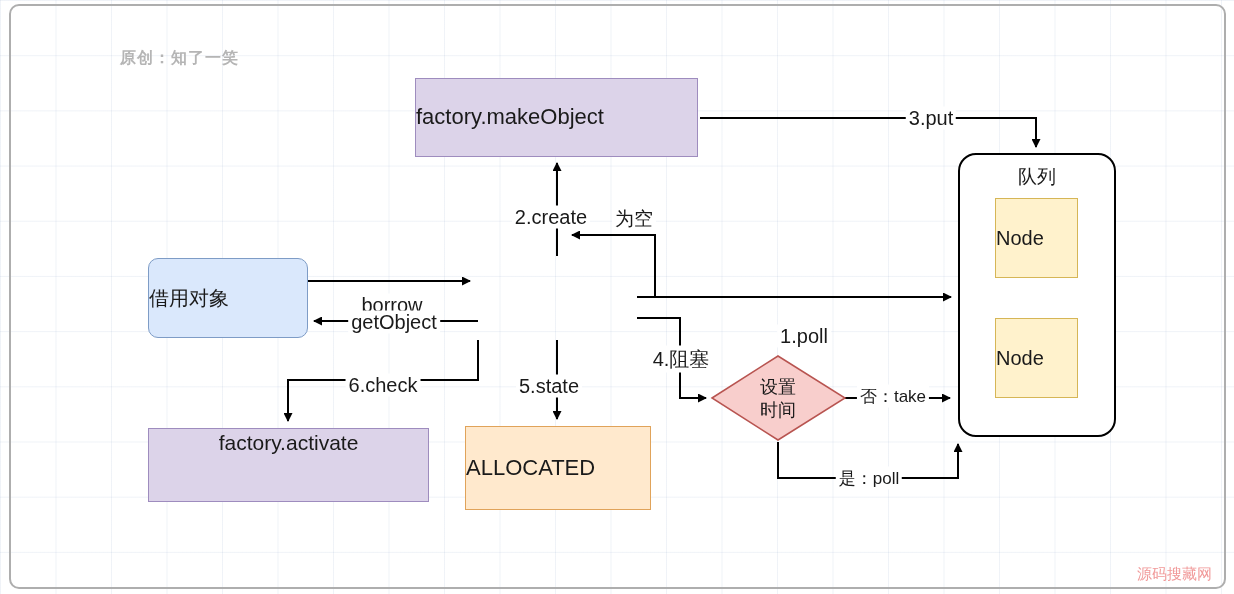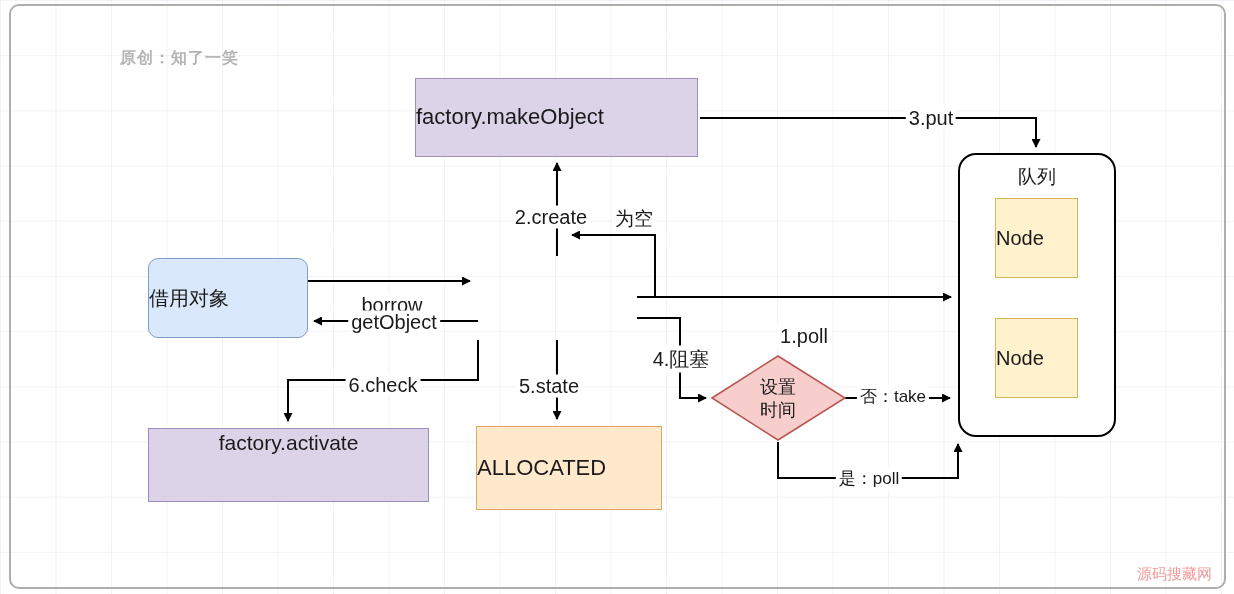--- a/index.html
+++ b/index.html
@@ -93,21 +93,21 @@
 
   <div class="box purple fs22" style="left:415px;top:78px;width:283px;height:79px;">
     <span>factory.makeObject</span>
   </div>
 
   <div class="box blue fs20" style="left:148px;top:258px;width:160px;height:80px;">
     <span>借用对象</span>
   </div>
 
 
-  <div class="box orange fs22" style="left:476px;top:426px;width:186px;height:84px;">
+  <div class="box orange fs22" style="left:465px;top:426px;width:186px;height:84px;">
     <span>ALLOCATED</span>
   </div>
 
   <div class="box purple fs21" style="left:148px;top:428px;width:281px;height:74px;flex-direction:column;">
     <span>factory.activate</span>
   </div>
 
   <div class="queue-container"></div>
   <div class="queue-title">队列</div>
   <div class="box yellow fs20" style="left:995px;top:198px;width:83px;height:80px;">

